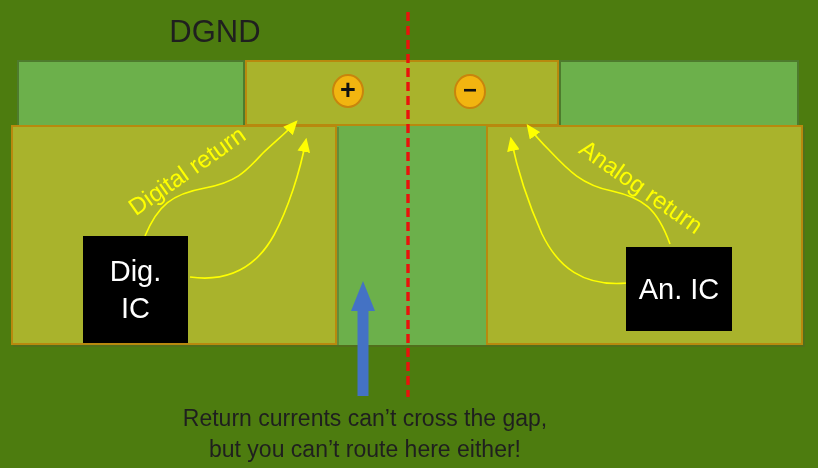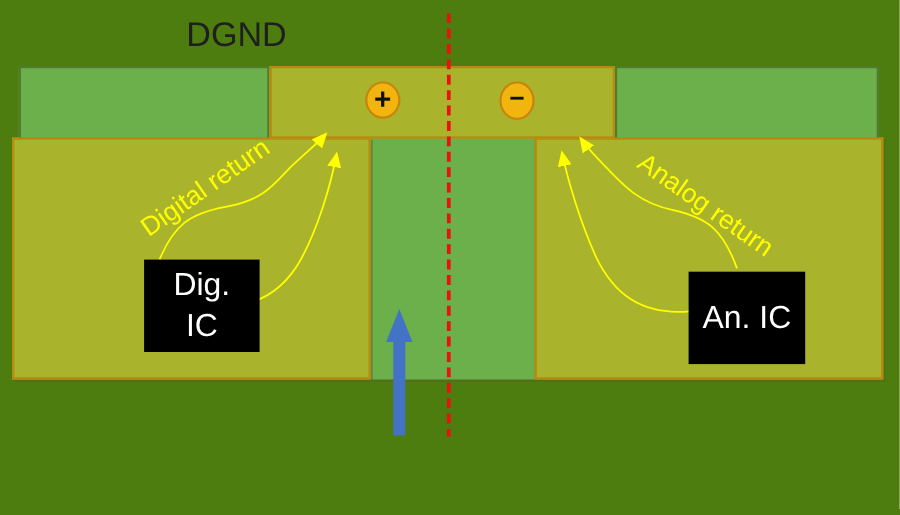--- a/index.html
+++ b/index.html
@@ -67,21 +67,21 @@
     z-index:7;width:210px;text-align:center;
     font-size:24px;color:var(--return-arrow-yellow);line-height:26px;white-space:nowrap;
   }
   .ret-digital{left:82px;top:158px;transform:rotate(-35deg);}
   .ret-analog{left:536px;top:174px;transform:rotate(35deg);}
   .ic-box{
     z-index:7;background:var(--ic-box-black);color:var(--ic-text-white);
     text-align:center;font-size:29px;line-height:37px;
     display:flex;flex-direction:column;align-items:center;justify-content:center;
   }
-  .ic-digital{left:83px;top:236px;width:105px;height:84px;margin-left:48px;}
+  .ic-digital{left:83px;top:236px;width:105px;height:107px;}
   .ic-analog{left:626px;top:247px;width:106px;height:84px;}
   .caption{
     z-index:7;left:153px;top:403px;width:424px;text-align:center;
     font-size:23px;line-height:31px;color:#1f1f1f;
   }
 </style>
 </head>
 <body>
 
 <div class="stage">
@@ -124,14 +124,18 @@
   <div class="abs ret-label ret-analog">Analog return</div>
 
   <div class="abs ic-box ic-digital">
     <div>Dig.</div>
     <div>IC</div>
   </div>
   <div class="abs ic-box ic-analog">
     <div>An. IC</div>
   </div>
 
+  <div class="abs caption">
+    <div>Return currents can’t cross the gap,</div>
+    <div>but you can’t route here either!</div>
+  </div>
 
 </div>
 
 </body></html>

